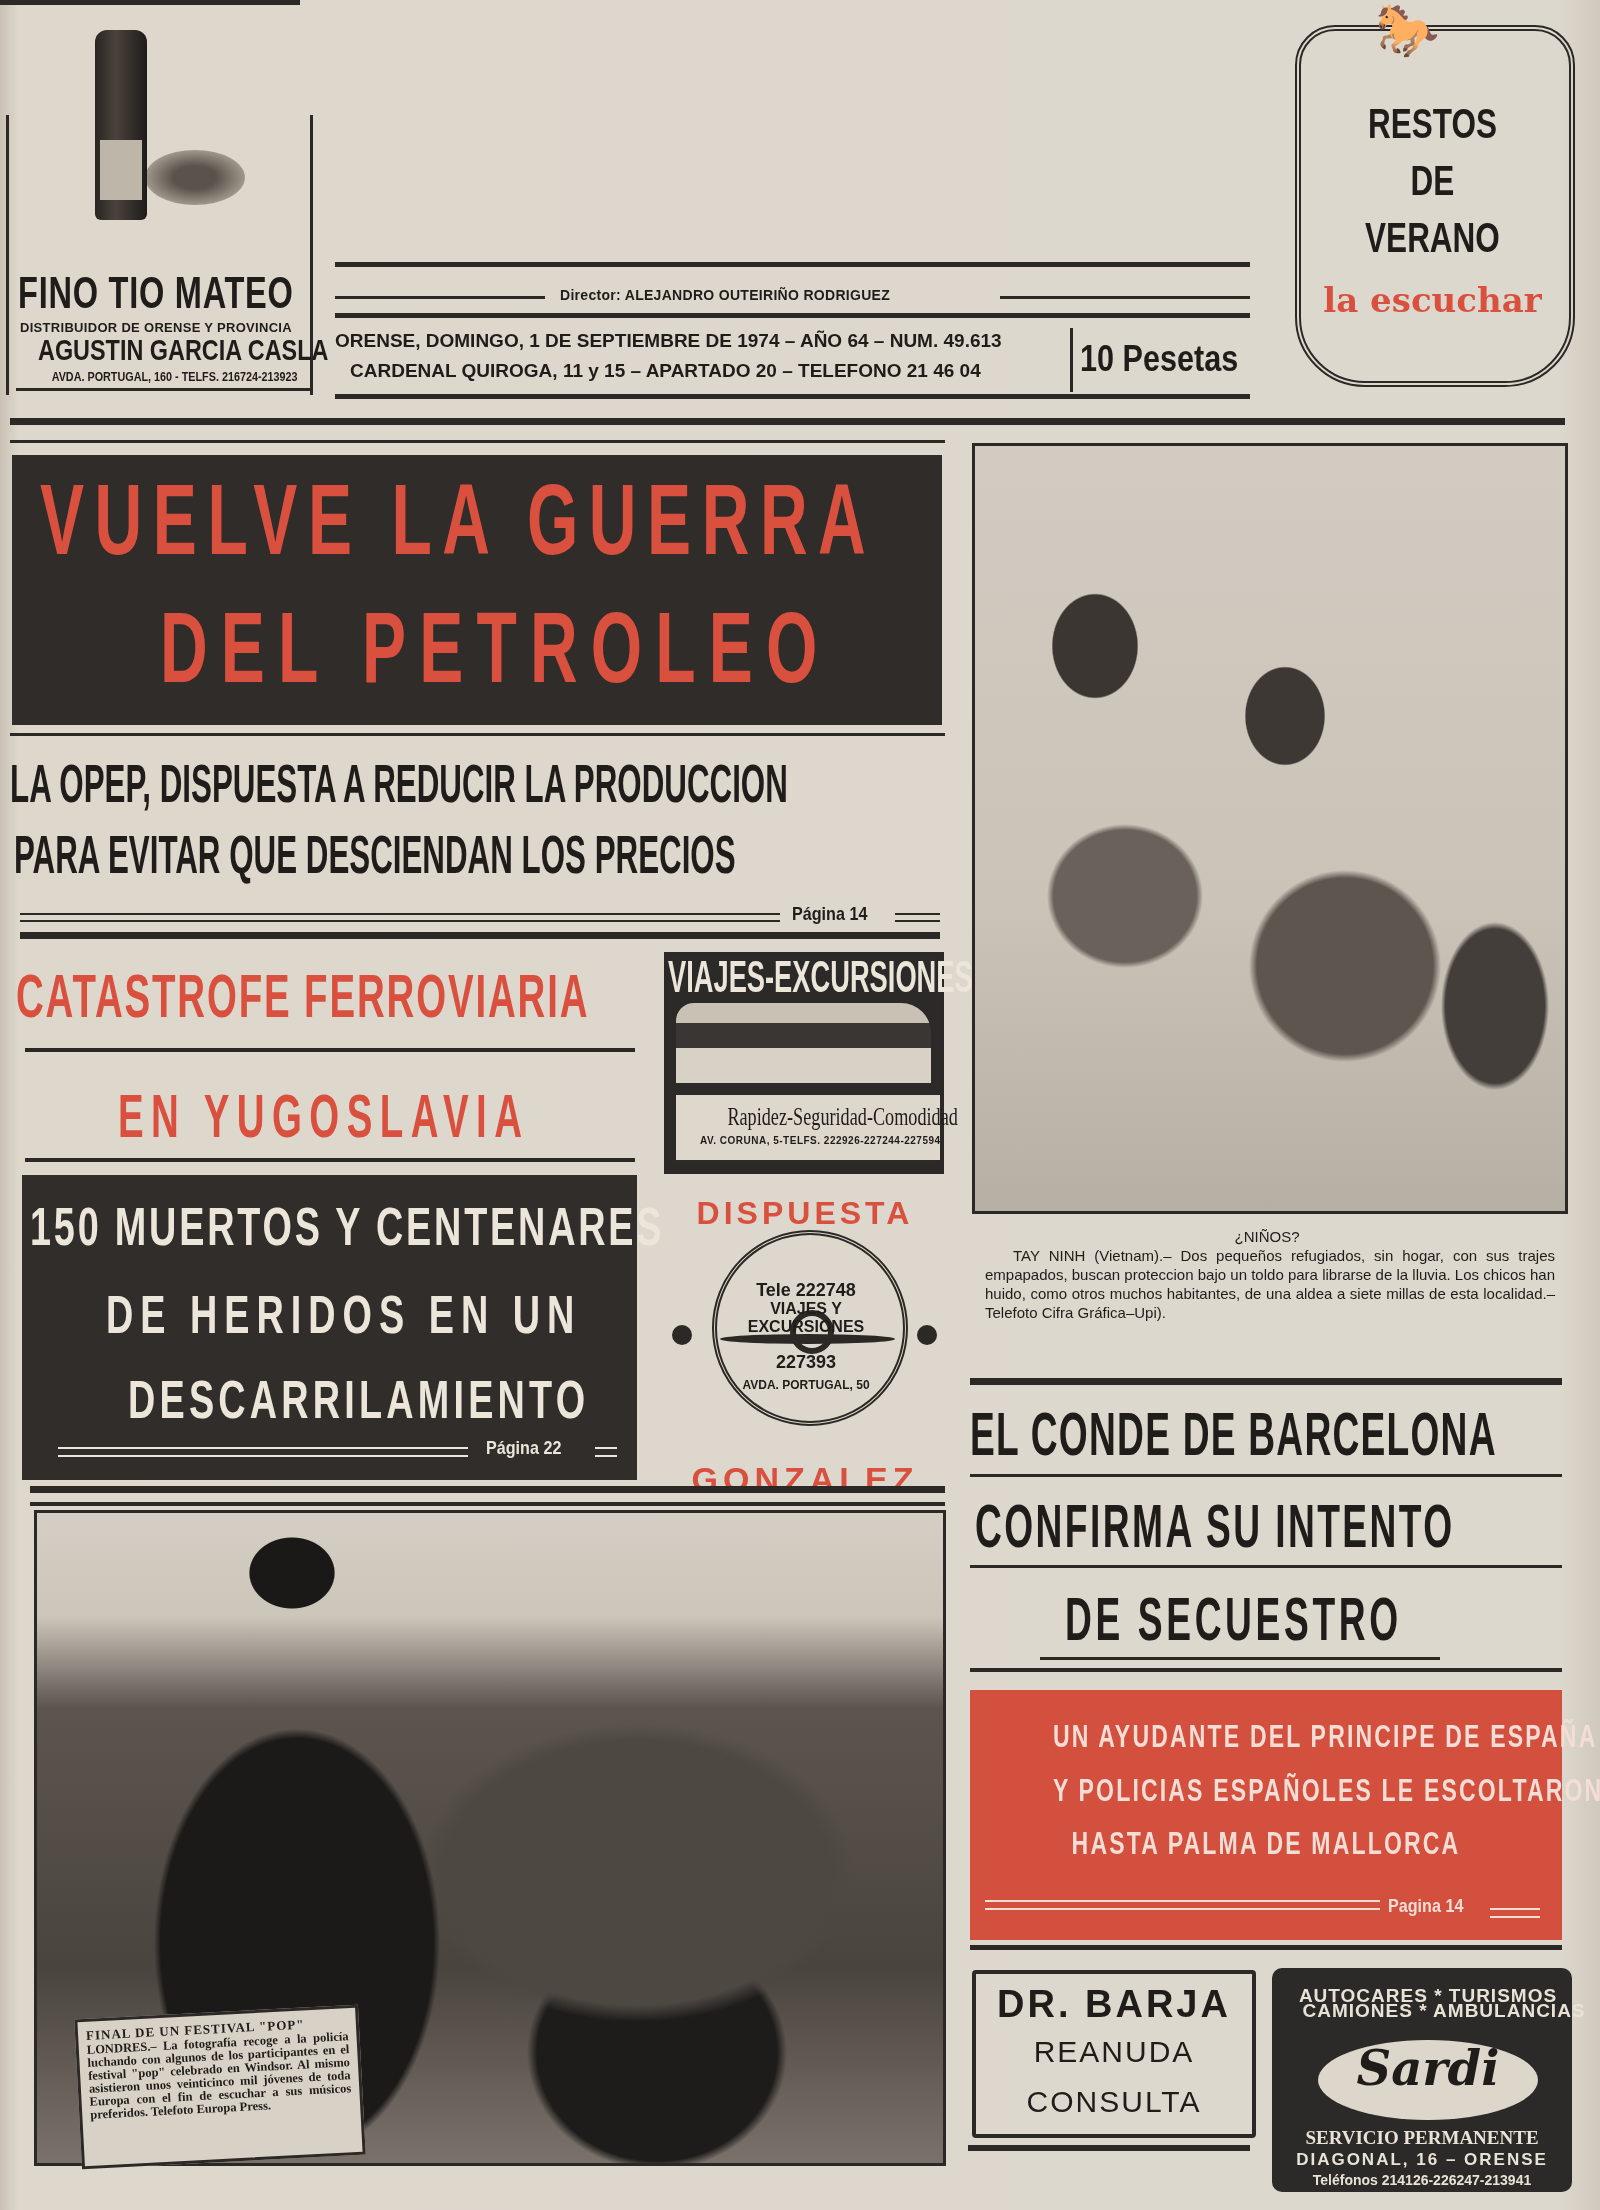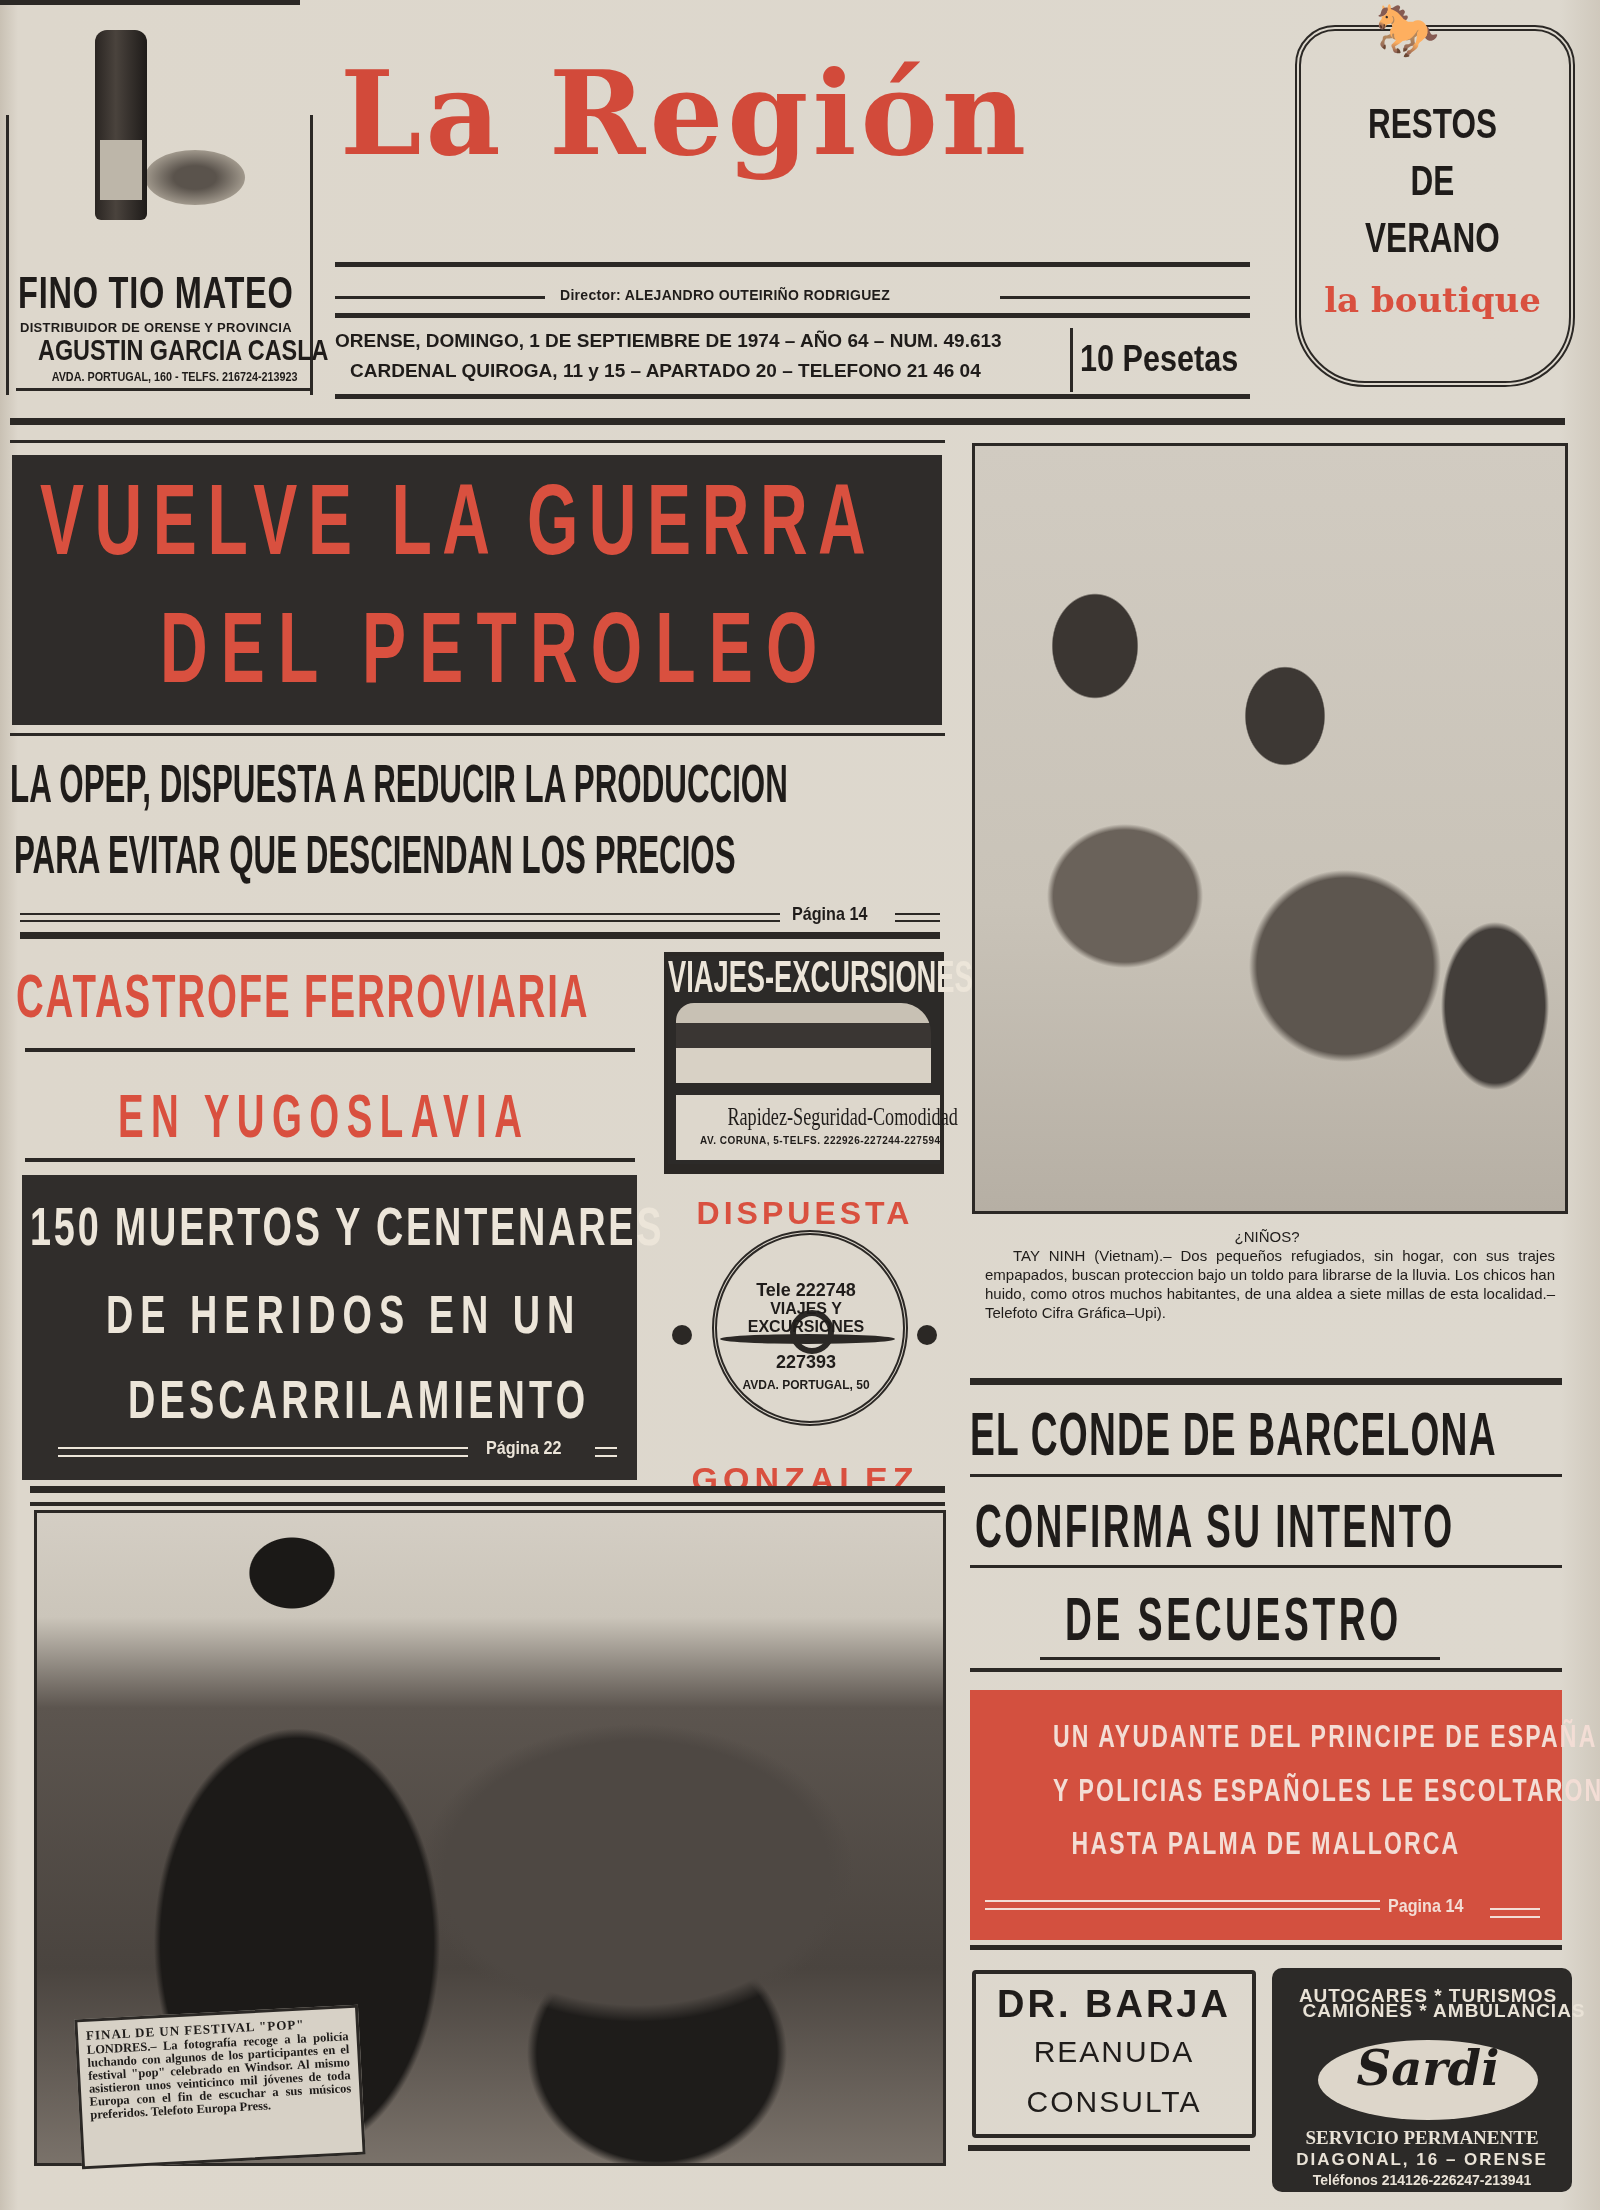--- a/index.html
+++ b/index.html
@@ -133,40 +133,39 @@
   <div class="rule" style="left:310px;top:115px;width:3px;height:280px;"></div>
   <div class="rule" style="left:16px;top:388px;width:296px;height:3px;"></div>
   <div class="abs plate"></div>
   <div class="abs bottle"></div>
   <div class="abs bottle-label"></div>
   <div class="abs cond fino-title">FINO TIO MATEO</div>
   <div class="abs fino-sub">DISTRIBUIDOR DE ORENSE Y PROVINCIA</div>
   <div class="abs cond fino-name">AGUSTIN GARCIA CASLA</div>
   <div class="abs fino-addr">AVDA. PORTUGAL, 160 - TELFS. 216724-213923</div>
 
-  <div class="abs mast-title">La Región</div>
   <div class="rule" style="left:335px;top:262px;width:915px;height:5px;"></div>
   <div class="rule" style="left:335px;top:296px;width:210px;height:3px;"></div>
   <div class="abs director">Director: ALEJANDRO OUTEIRIÑO RODRIGUEZ</div>
   <div class="rule" style="left:1000px;top:296px;width:250px;height:3px;"></div>
   <div class="rule" style="left:335px;top:313px;width:915px;height:5px;"></div>
   <div class="abs dateline">ORENSE, DOMINGO, 1 DE SEPTIEMBRE DE 1974 – AÑO 64 – NUM. 49.613</div>
   <div class="abs address">CARDENAL QUIROGA, 11 y 15 – APARTADO 20 – TELEFONO 21 46 04</div>
   <div class="rule" style="left:1070px;top:328px;width:3px;height:64px;"></div>
   <div class="abs price">10 Pesetas</div>
   <div class="rule" style="left:335px;top:394px;width:915px;height:5px;"></div>
 
   <div class="abs frame"></div>
   <div class="abs carriage">🐎</div>
   <div class="abs cond ctr restos">
     <div>RESTOS</div>
     <div>DE</div>
     <div>VERANO</div>
   </div>
-  <div class="abs ctr boutique">la boutique</div>
+  <div class="abs ctr boutique">la escuchar</div>
 
   <div class="rule" style="left:10px;top:418px;width:1555px;height:7px;"></div>
   <div class="rule" style="left:10px;top:440px;width:935px;height:3px;"></div>
 
   <div class="abs head-box"></div>
   <div class="abs cond red head-l1">VUELVE LA GUERRA</div>
   <div class="abs cond red head-l2">DEL PETROLEO</div>
   <div class="rule" style="left:10px;top:733px;width:935px;height:3px;"></div>
   <div class="abs cond sub-l1">LA OPEP, DISPUESTA A REDUCIR LA PRODUCCION</div>
   <div class="abs cond sub-l2">PARA EVITAR QUE DESCIENDAN LOS PRECIOS</div>

